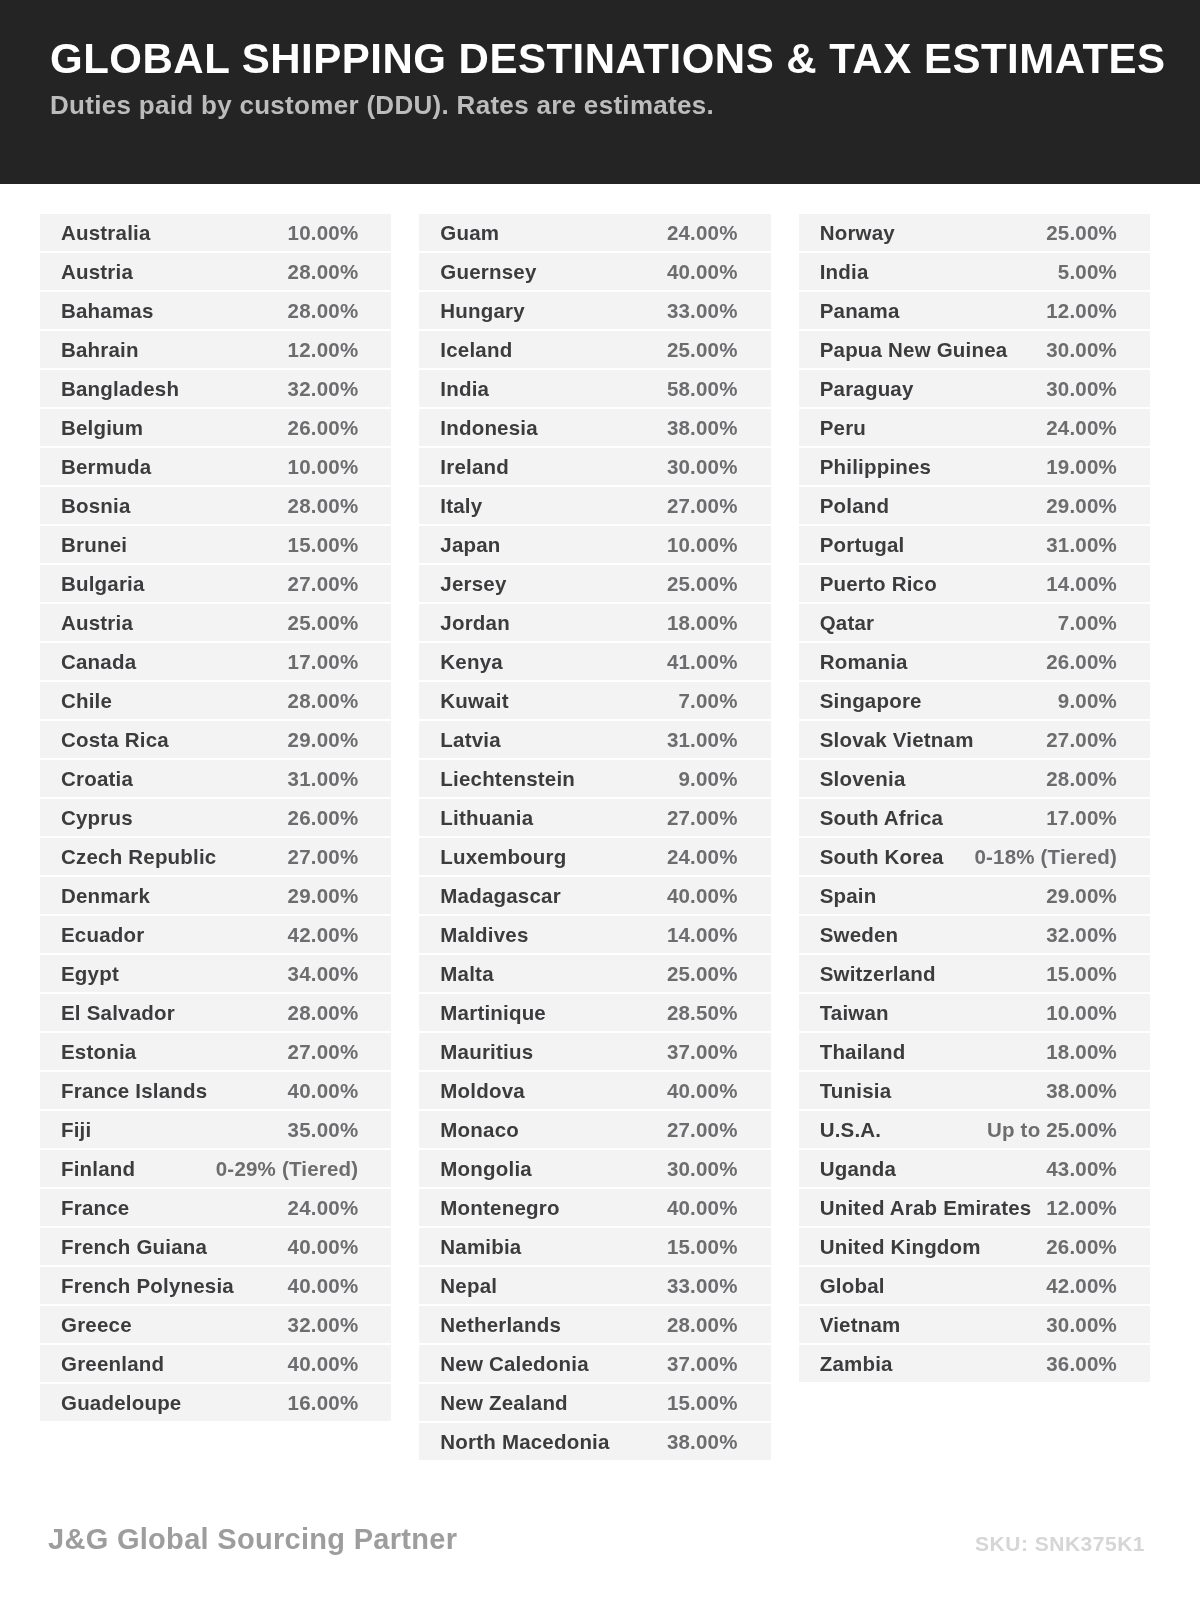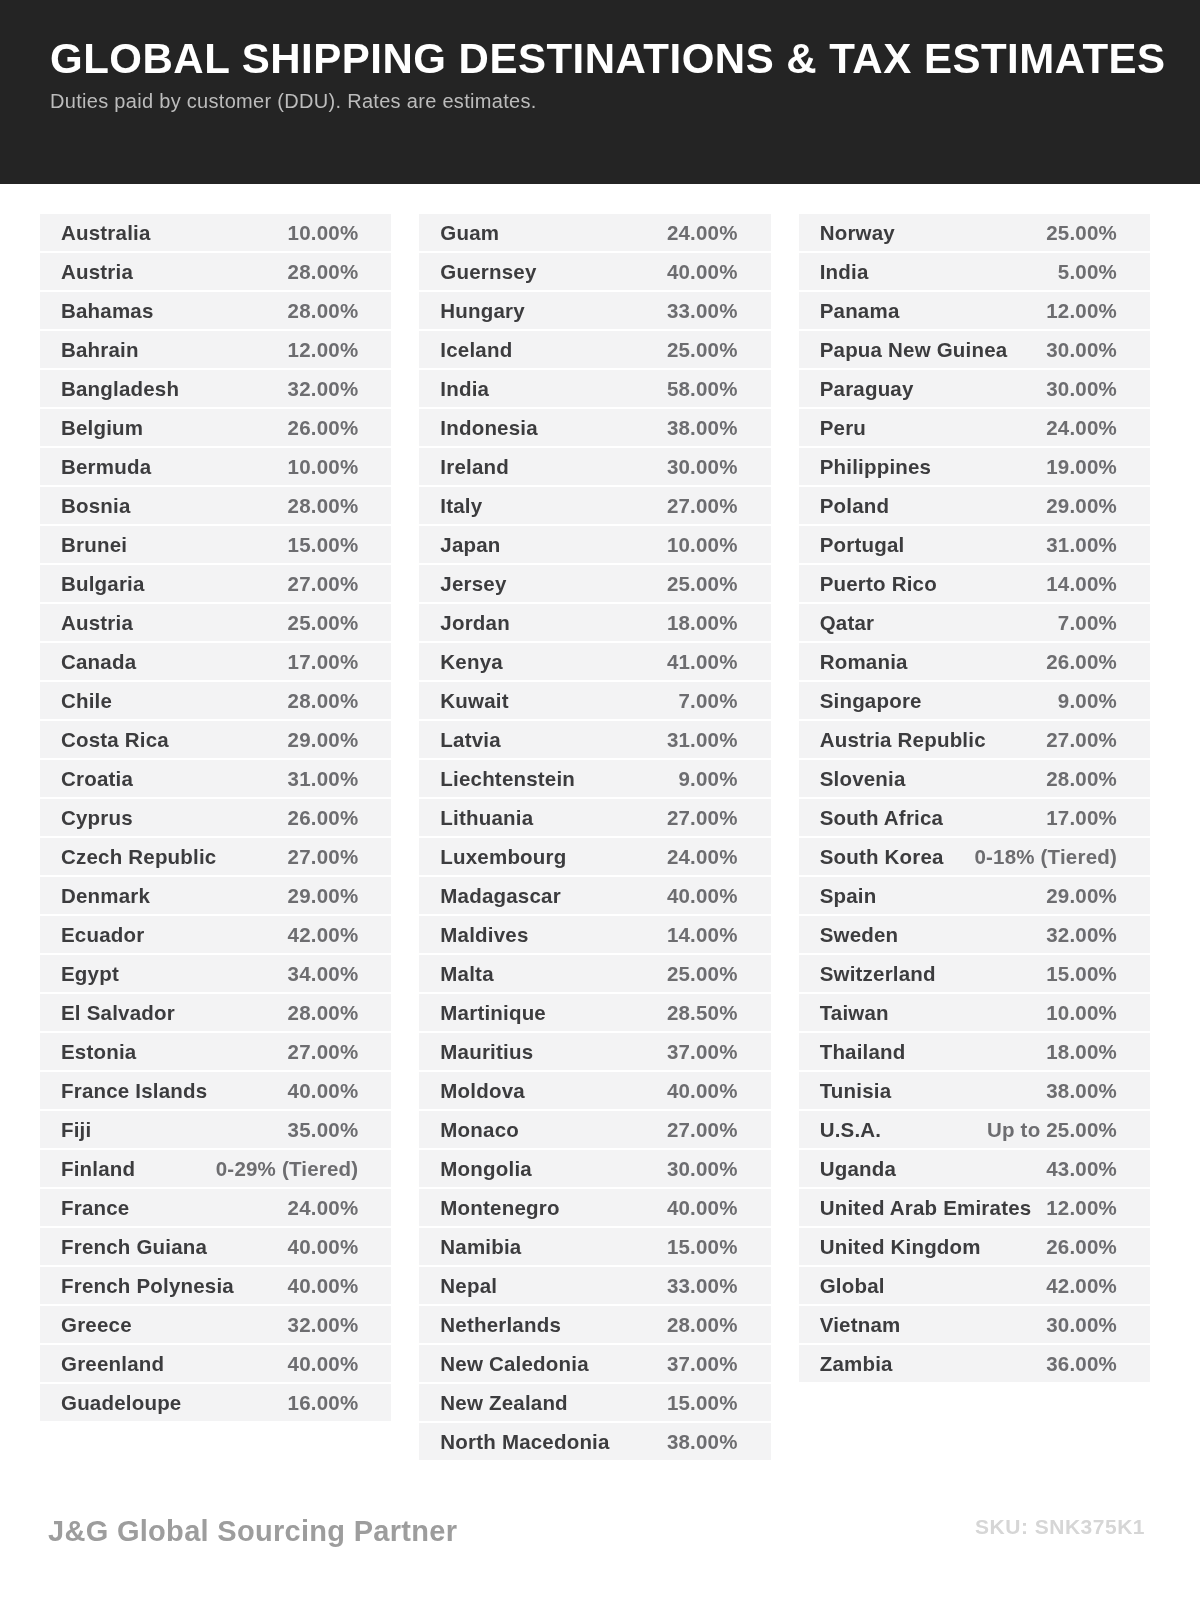--- a/index.html
+++ b/index.html
@@ -27,22 +27,22 @@
     color: #ffffff;
     font-size: 42px;
     font-weight: 800;
     letter-spacing: 0.5px;
     white-space: nowrap;
     line-height: 1.1;
   }
   .header .subtitle {
     margin: 8px 0 12px 0;
     color: #bcbcbc;
-    font-size: 20px;
-    font-weight: 400;
+    font-size: 26px;
+    font-weight: 700;
     letter-spacing: 0.3px;
   }
   .table-wrap {
     box-sizing: border-box;
     margin: 30px 50px 0 40px;
     display: grid;
     grid-template-columns: 1fr 1fr 1fr;
     column-gap: 28px;
     align-items: start;
   }
@@ -67,27 +67,27 @@
   .rate {
     color: #6d6d70;
     font-size: 20.5px;
     font-weight: 700;
     letter-spacing: 0.2px;
     white-space: nowrap;
   }
   .footer {
     position: absolute;
     left: 0;
-    bottom: 52px;
+    bottom: 44px;
     width: 1200px;
     box-sizing: border-box;
     padding: 0 55px 0 48px;
     display: flex;
     justify-content: space-between;
-    align-items: flex-start;
+    align-items: flex-end;
   }
   .brand {
     color: #9d9d9d;
     font-size: 29px;
     font-weight: 700;
     letter-spacing: 0.3px;
   }
   .sku {
     color: #d6d6d6;
     font-size: 21px;
@@ -487,21 +487,21 @@
           <span class="country">Romania</span>
           <span class="rate">26.00%</span>
         </div>
 
         <div class="row">
           <span class="country">Singapore</span>
           <span class="rate">9.00%</span>
         </div>
 
         <div class="row">
-          <span class="country">Austria Republic</span>
+          <span class="country">Slovak Vietnam</span>
           <span class="rate">27.00%</span>
         </div>
 
         <div class="row">
           <span class="country">Slovenia</span>
           <span class="rate">28.00%</span>
         </div>
 
         <div class="row">
           <span class="country">South Africa</span>

